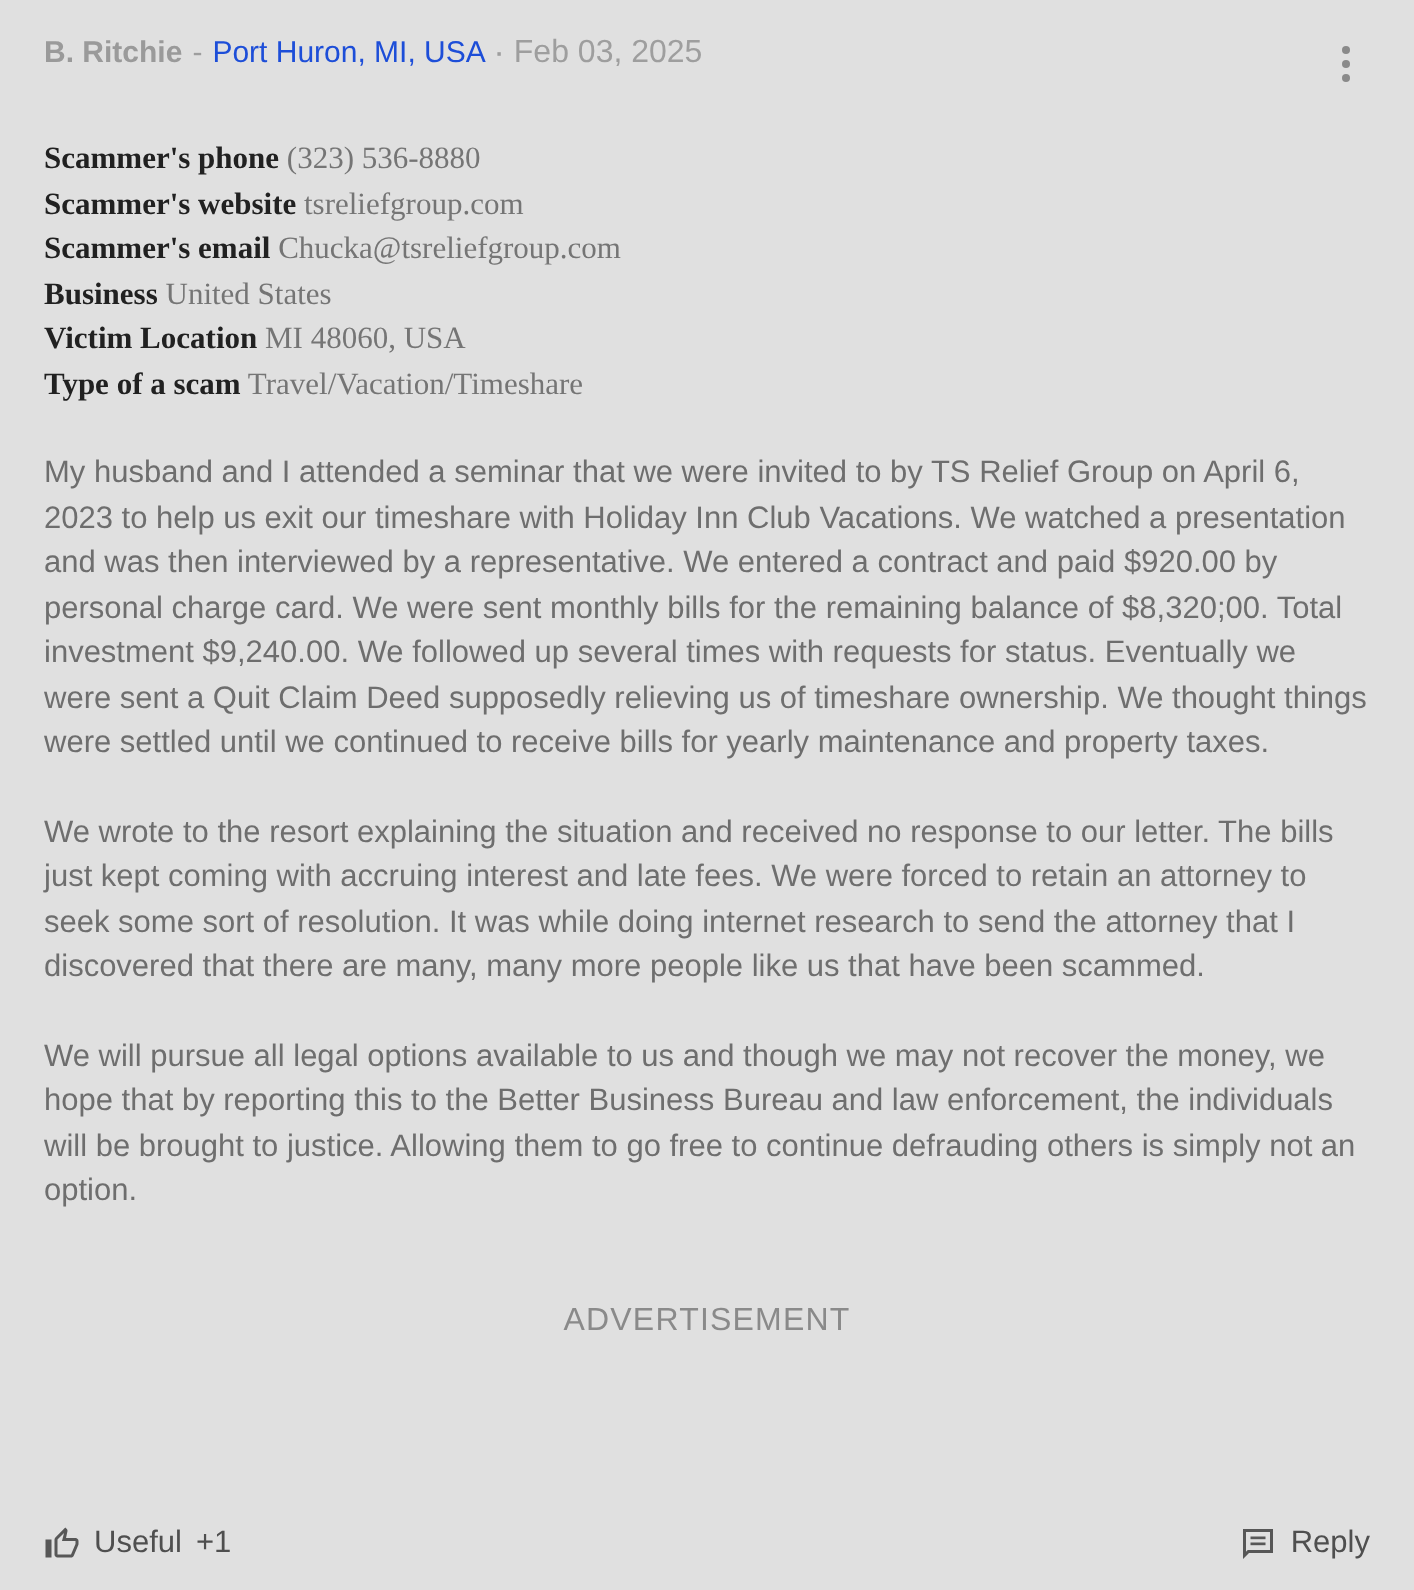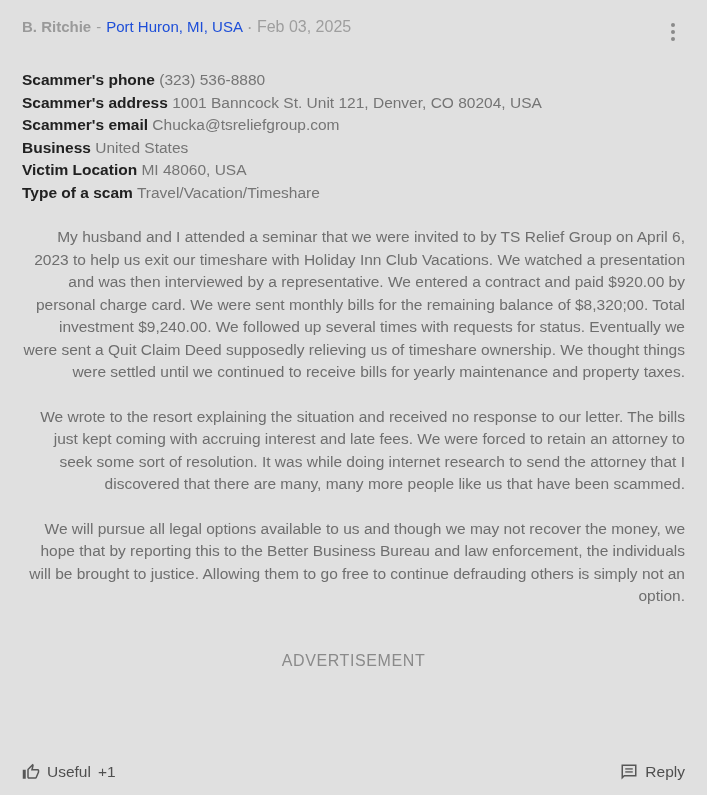--- a/index.html
+++ b/index.html
@@ -46,39 +46,38 @@
     margin-top: 2px;
   }
   .kebab .dot {
     width: 4px;
     height: 4px;
     border-radius: 50%;
     background: #8a8a8a;
   }
 
   
-  .details { margin-top: 25px; }
+  .details { margin-top: 25px; font-family: Liberation Serif, serif; }
   .detail-row {
     font-size: 15.5px;
     line-height: 22.5px;
     color: #757575;
   }
   .detail-row .label {
     font-weight: bold;
     color: #212121;
   }
 
   
   .story { margin-top: 0; }
   .story p {
     margin-top: 22px;
     font-size: 15.5px;
     line-height: 22.5px;
     color: #6e6e6e;
-    text-align: right;
   }
 
   
   .ad-label {
     margin-top: 44px;
     text-align: center;
     font-size: 16px;
     letter-spacing: 0.6px;
     color: #8a8a8a;
   }
@@ -124,22 +123,22 @@
       <span class="dot"></span>
     </div>
   </div>
 
   <div class="details">
     <div class="detail-row">
       <span class="label">Scammer's phone</span>
       <span class="value">(323) 536-8880</span>
     </div>
     <div class="detail-row">
-      <span class="label">Scammer's address</span>
-      <span class="value">1001 Banncock St. Unit 121, Denver, CO 80204, USA</span>
+      <span class="label">Scammer's website</span>
+      <span class="value">tsreliefgroup.com</span>
     </div>
     <div class="detail-row">
       <span class="label">Scammer's email</span>
       <span class="value">Chucka@tsreliefgroup.com</span>
     </div>
     <div class="detail-row">
       <span class="label">Business</span>
       <span class="value">United States</span>
     </div>
     <div class="detail-row">

